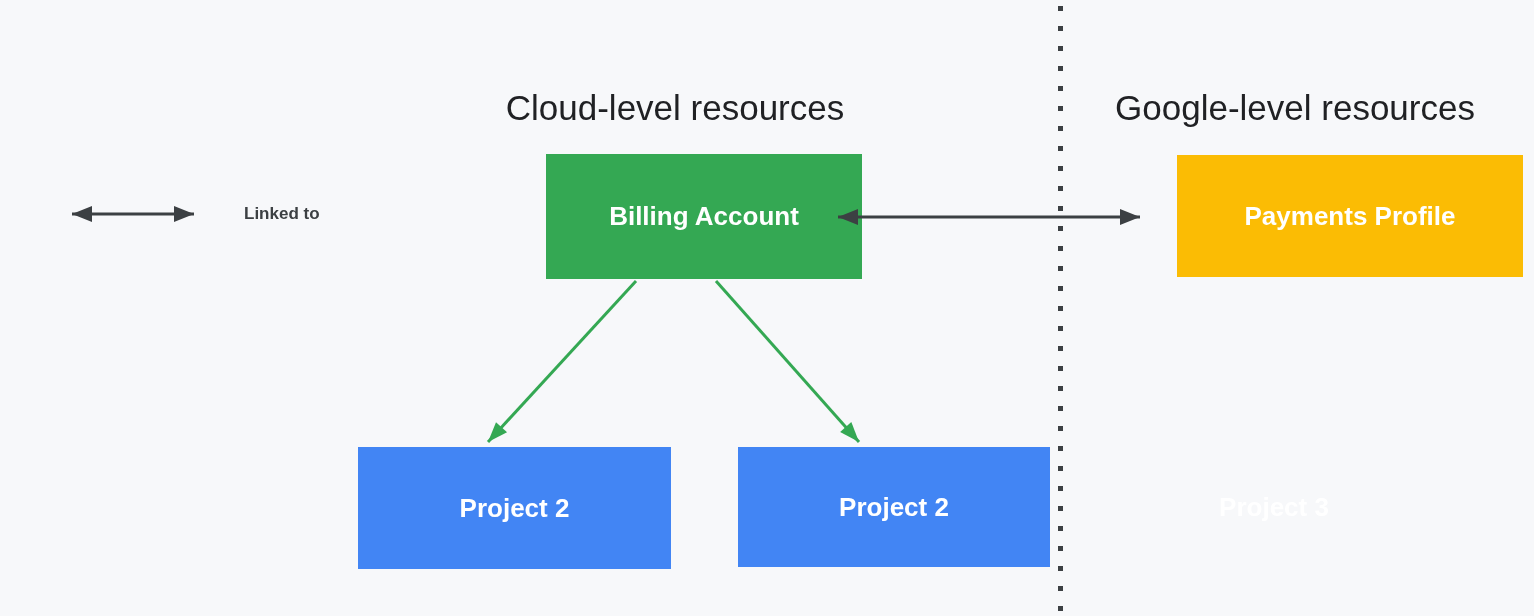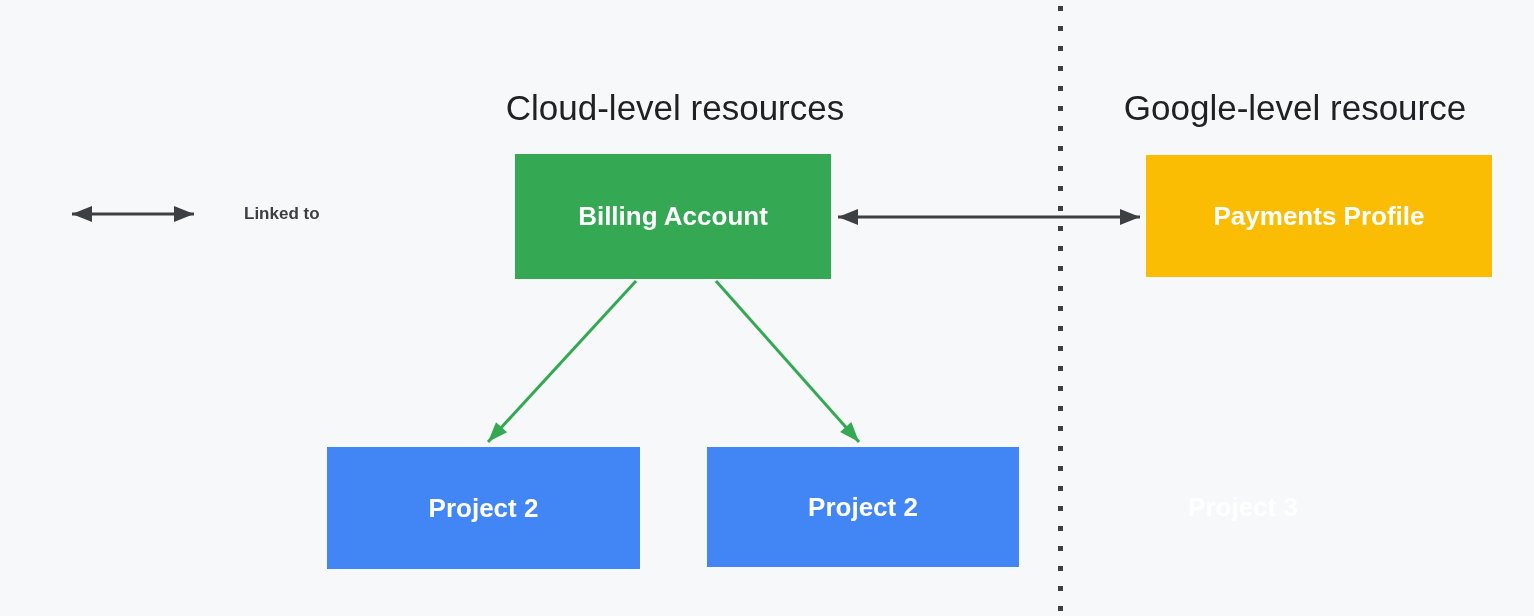--- a/index.html
+++ b/index.html
@@ -38,20 +38,21 @@
 
   .node {
     position: absolute;
     display: flex;
     align-items: center;
     justify-content: center;
     font-size: 26px;
     font-weight: bold;
     color: var(--c-white);
     white-space: nowrap;
+    margin-left: 31px;
   }
   .node.billing  { left: 515px;  top: 154px; width: 316px; height: 125px; background: var(--c-green); }
   .node.payments { left: 1146px; top: 155px; width: 346px; height: 122px; background: var(--c-yellow); }
   .node.project1 { left: 327px;  top: 447px; width: 313px; height: 122px; background: var(--c-blue); }
   .node.project2 { left: 707px;  top: 447px; width: 312px; height: 120px; background: var(--c-blue); }
   .node.project3 { left: 1087px; top: 447px; width: 312px; height: 120px; background: transparent; }
 
   .separator {
     position: absolute;
     left: 1058px;
@@ -103,21 +104,21 @@
       <marker id="head-dark" markerUnits="userSpaceOnUse" markerWidth="24" markerHeight="20" refX="21" refY="9.5" orient="auto-start-reverse">
         <path d="M1,1.5 L21,9.5 L1,17.5 Z" class="fill-dark"></path>
       </marker>
       <marker id="head-green" markerUnits="userSpaceOnUse" markerWidth="24" markerHeight="20" refX="21" refY="9.5" orient="auto-start-reverse">
         <path d="M1,2 L21,9.5 L1,17 Z" class="fill-green"></path>
       </marker>
     </defs>
   </svg>
 
   <div class="section-title left">Cloud-level resources</div>
-  <div class="section-title right">Google-level resource</div>
+  <div class="section-title right">Google-level resources</div>
 
   <div class="separator"></div>
 
   <div class="legend">
     <div class="legend-row">
       <svg width="170" height="22">
         <line x1="24" y1="11" x2="146" y2="11" stroke-width="3" class="stroke-dark" marker-start="url(#head-dark)" marker-end="url(#head-dark)"></line>
       </svg>
       <span class="legend-label">Linked to</span>
     </div>

